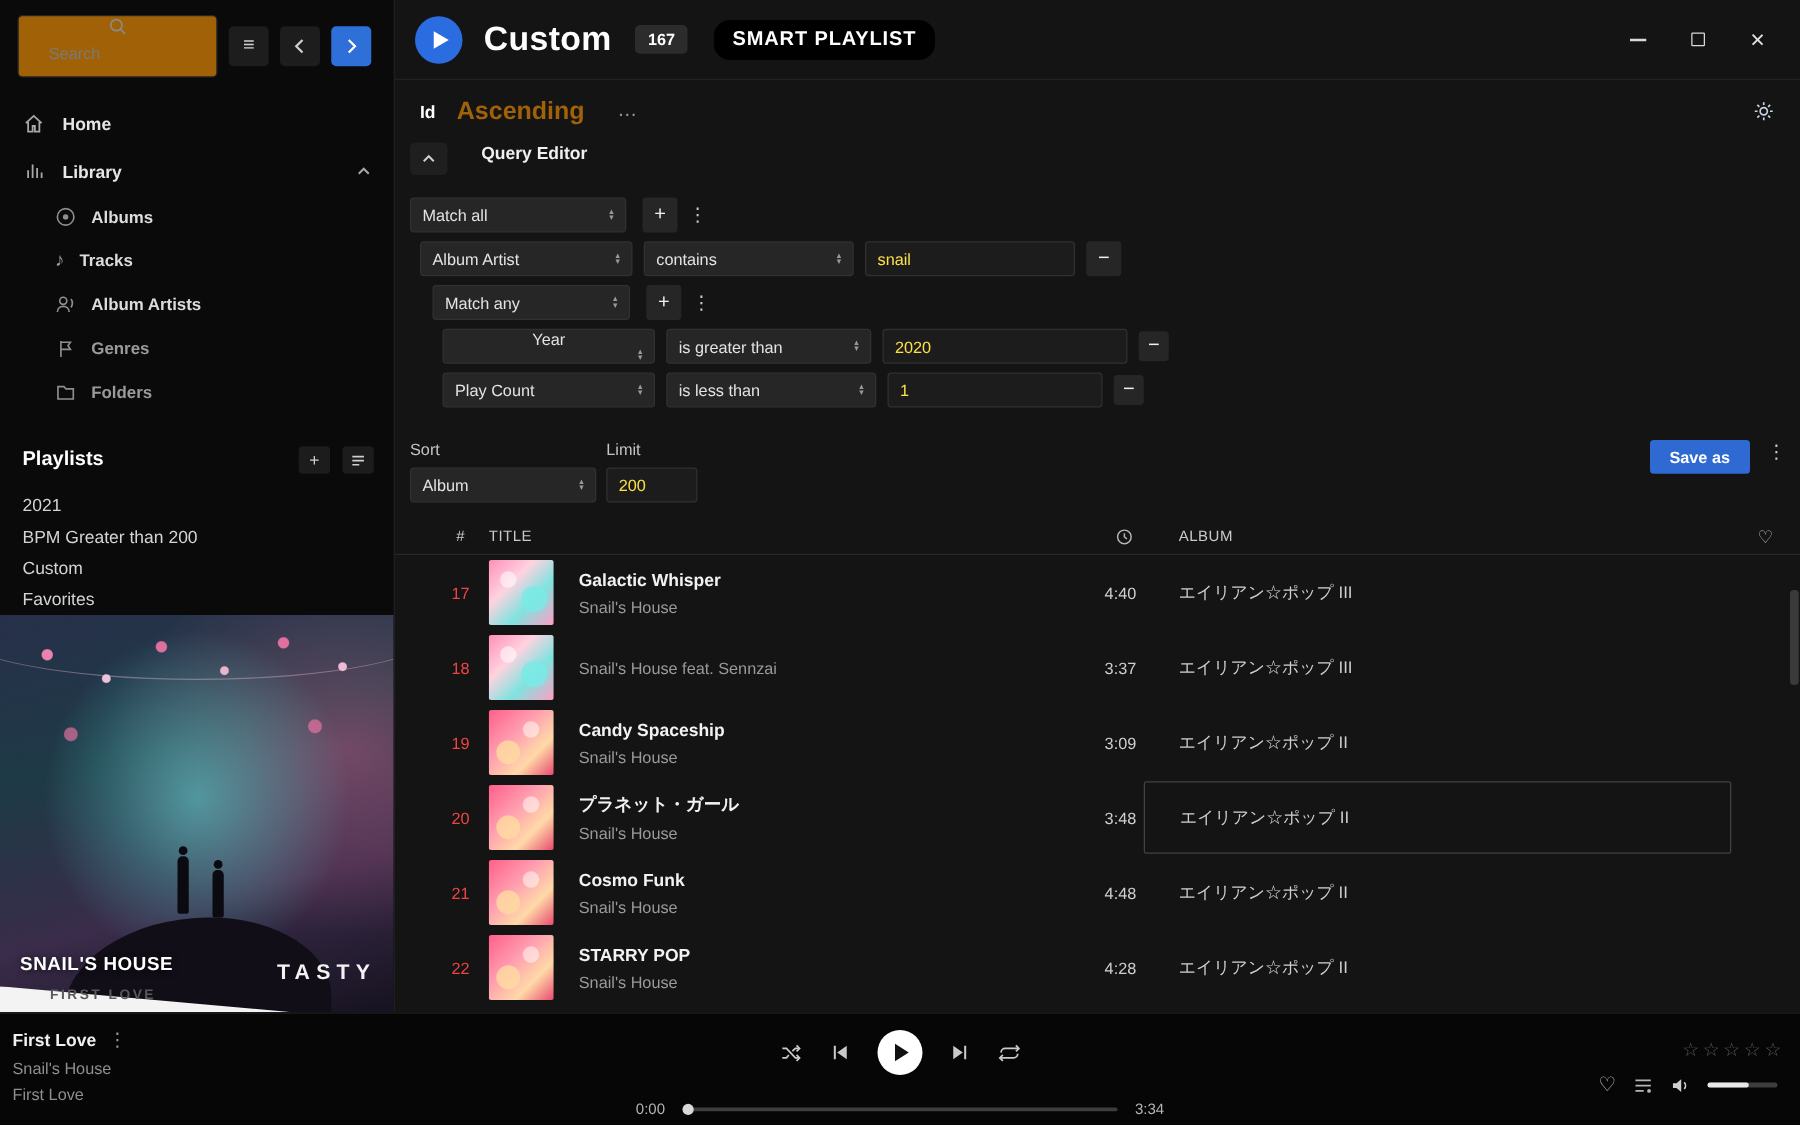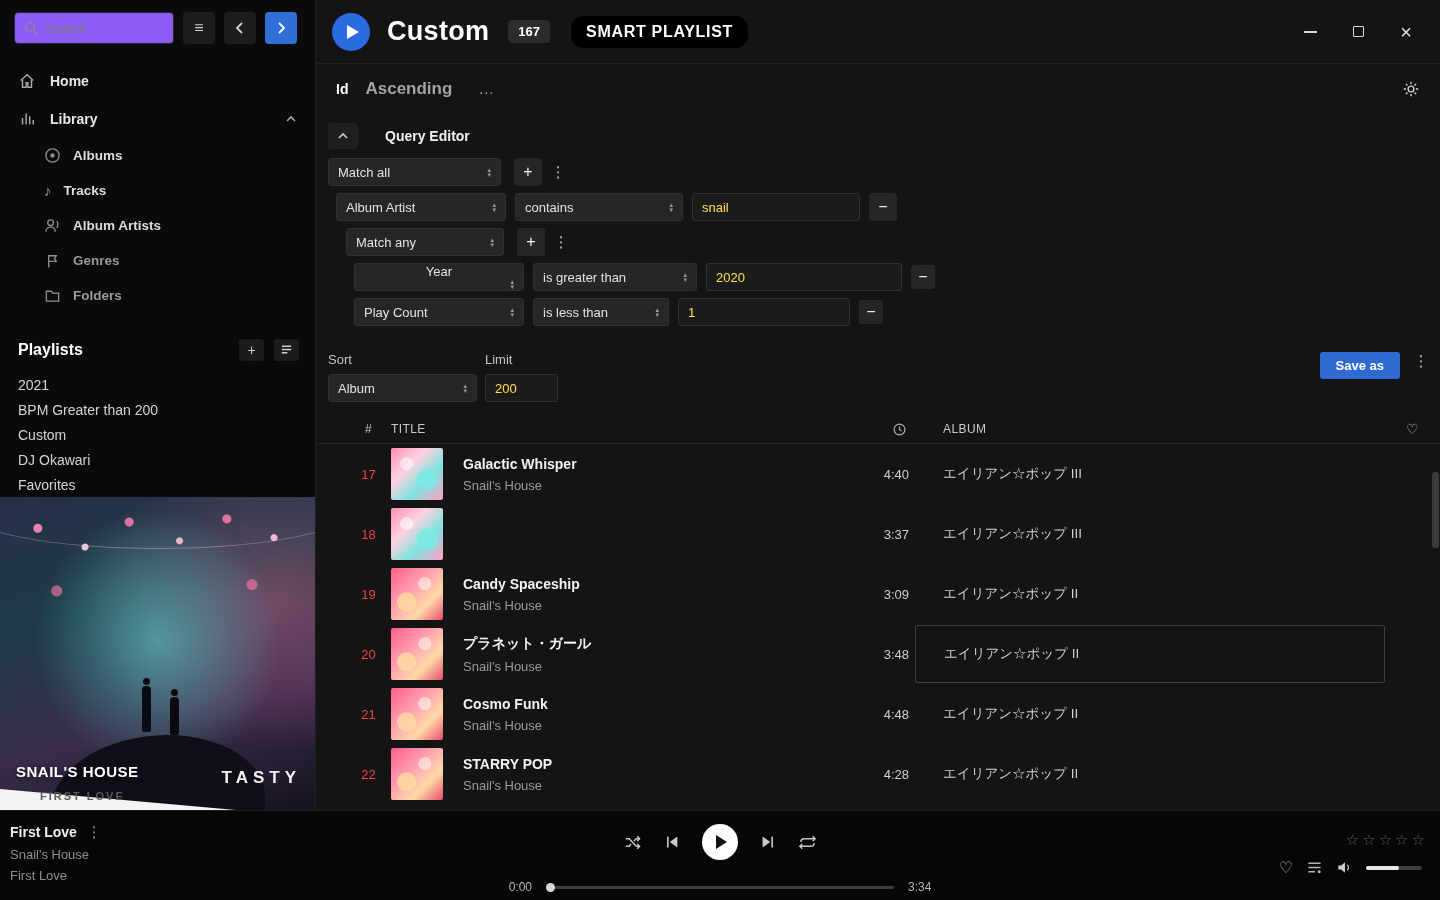--- a/index.html
+++ b/index.html
@@ -4,21 +4,21 @@
 <style>
   * { margin:0; padding:0; box-sizing:border-box; }
   html,body { width:1440px; height:900px; overflow:hidden; }
   body { background:#141414; color:#e8e8e8; font-family:"Liberation Sans",sans-serif; }
   .app { width:1440px; height:900px; display:flex; flex-direction:column; }
   .main-wrap { flex:1; display:flex; min-height:0; }
 
   
   .sidebar { width:315px; background:#0a0a0a; display:flex; flex-direction:column; position:relative; }
   .sidebar-top { display:flex; align-items:center; gap:9px; padding:12px 14px 10px 14px; }
-  .search-box { width:160px; height:32px; background:#8b5cf6; border:1px solid #262626; border-radius:4px; display:flex; align-items:center; padding:0 8px; gap:6px; }
+  .search-box { width:160px; height:50px; background:#a16207; border:1px solid #262626; border-radius:4px; display:flex; align-items:center; padding:0 8px; gap:6px;flex-direction:column; }
   .search-box input { background:transparent; border:0; outline:none; color:#ddd; font-size:13px; width:110px; font-family:"Liberation Sans",sans-serif; }
   .search-box input::placeholder { color:#7a7a7a; }
   .sq-btn { width:32px; height:32px; border-radius:4px; background:#1d1d1d; display:flex; align-items:center; justify-content:center; color:#cfcfcf; font-size:16px; cursor:pointer; border:0; }
   .sq-btn.accent { background:#2f6fd8; color:#fff; }
   .nav { padding-top:8px; }
   .nav-item { height:38px; display:flex; align-items:center; gap:14px; padding:0 18px; font-size:14px; font-weight:700; color:#e6e6e6; cursor:pointer; }
   .nav-item .chev-right { margin-left:auto; }
   .sub-item { height:35px; display:flex; align-items:center; gap:12px; padding-left:44px; font-size:13.5px; font-weight:700; color:#dcdcdc; cursor:pointer; }
   .sub-item.dim { color:#9a9a9a; }
   .icon { display:inline-flex; align-items:center; justify-content:center; color:#9f9f9f; }
@@ -65,26 +65,26 @@
   .count-badge { margin-left:19px; background:#2c2c2c; color:#fff; font-size:13px; font-weight:700; padding:4px 10px; border-radius:4px; }
   .smart-badge { margin-left:21px; background:#000; color:#fff; font-size:16px; font-weight:800; letter-spacing:.7px; padding:7px 15px; border-radius:13px; }
   .window-controls { margin-left:auto; display:flex; align-items:center; gap:28px; padding-right:10px; }
   .wc { width:20px; height:20px; display:flex; align-items:center; justify-content:center; cursor:pointer; }
   .wc-min { width:13px; height:2px; background:#d9d9d9; }
   .wc-max { width:11px; height:11px; border:1.5px solid #d9d9d9; border-radius:1px; }
   .wc-close { font-size:20px; color:#e3e3e3; line-height:1; }
 
   .sortbar { height:50px; display:flex; align-items:center; padding:0 20px; }
   .sortbar .field { font-size:14px; font-weight:800; color:#fff; }
-  .sortbar .dir { margin-left:17px; font-size:17px; font-weight:700; color:#a3a3a3; }
+  .sortbar .dir { margin-left:17px; font-size:20px; font-weight:700; color:#a16207; }
   .sortbar .more { margin-left:26px; color:#9a9a9a; font-size:16px; letter-spacing:2px; cursor:pointer; }
   .sortbar .gear { margin-left:auto; color:#c8d3e2; cursor:pointer; }
 
   .query-editor { padding:0 12px; }
-  .qe-header { display:flex; align-items:center; gap:27px; height:44px; }
+  .qe-header { display:flex; gap:27px; height:44px; }
   .collapse-btn { width:30px; height:26px; background:#1f1f1f; border-radius:4px; display:flex; align-items:center; justify-content:center; color:#cfcfcf; cursor:pointer; border:0; }
   .qe-title { font-size:14px; font-weight:700; color:#f0f0f0; }
   .qe-row { display:flex; align-items:center; gap:9px; margin-bottom:7px; }
   .select { height:28px; background:#262626; border:1px solid #313131; border-radius:3px; display:flex; align-items:center; padding:0 9px; font-size:13px; color:#e3e3e3; cursor:pointer; }
   .select .arrows { margin-left:auto; display:flex; flex-direction:column; align-items:center; font-size:7px; line-height:5px; color:#9a9a9a; padding-left:8px; }
   .text-input { height:28px; background:#1c1c1c; border:1px solid #313131; border-radius:3px; color:#fde047; font-size:13px; padding:0 9px; outline:none; font-family:"Liberation Sans",sans-serif; }
   .icon-btn { width:28px; height:28px; background:#262626; border:0; border-radius:3px; display:flex; align-items:center; justify-content:center; color:#f0f0f0; font-size:16px; cursor:pointer; }
   .icon-btn.small { width:24px; height:24px; }
   .kebab { width:14px; display:flex; align-items:center; justify-content:center; color:#c8c8c8; font-size:15px; cursor:pointer; background:transparent; border:0; }
 
@@ -257,21 +257,20 @@
                   <path d="M2 3.5h10M2 7h10M2 10.5h6"></path>
                 </svg>
               </span>
           </button>
         </div>
       </div>
       <div class="playlist-list">
         <div class="playlist-item">2021</div>
         <div class="playlist-item">BPM Greater than 200</div>
         <div class="playlist-item">Custom</div>
-        <div class="playlist-item">DJ Okawari</div>
         <div class="playlist-item">Favorites</div>
       </div>
 
       <div class="artwork">
         <div class="lights"></div>
         <div class="rock"></div>
         <div class="fig fig-a"></div>
         <div class="fig fig-b"></div>
         <div class="wedge"></div>
         <div class="art-artist">SNAIL'S HOUSE</div>
@@ -396,21 +395,21 @@
         </div>
 
         <div class="qe-row" style="margin-left:26px;">
           <div class="select" style="width:170px;">
             <span>Play Count</span>
             <span class="arrows">
                 <span>▴</span>
                 <span>▾</span>
               </span>
           </div>
-          <div class="select" style="width:136px;">
+          <div class="select" style="width:168px;">
             <span>is less than</span>
             <span class="arrows">
                 <span>▴</span>
                 <span>▾</span>
               </span>
           </div>
           <input class="text-input" style="width: 172px;" value="1">
           <button class="icon-btn small">
               <span>−</span>
             </button>
@@ -465,20 +464,21 @@
             </div>
           <div></div>
         </div>
 
         <div class="tl-grid track-row">
           <div class="num">18</div>
           <div class="thumbc">
               <div class="thumb art-iii"></div>
             </div>
           <div class="titlec">
+            <div class="t-artist">Snail's House feat. Sennzai</div>
           </div>
           <div class="duration">3:37</div>
           <div class="album-cell">
               <span>エイリアン☆ポップ III</span>
             </div>
           <div></div>
         </div>
 
         <div class="tl-grid track-row">
           <div class="num">19</div>

